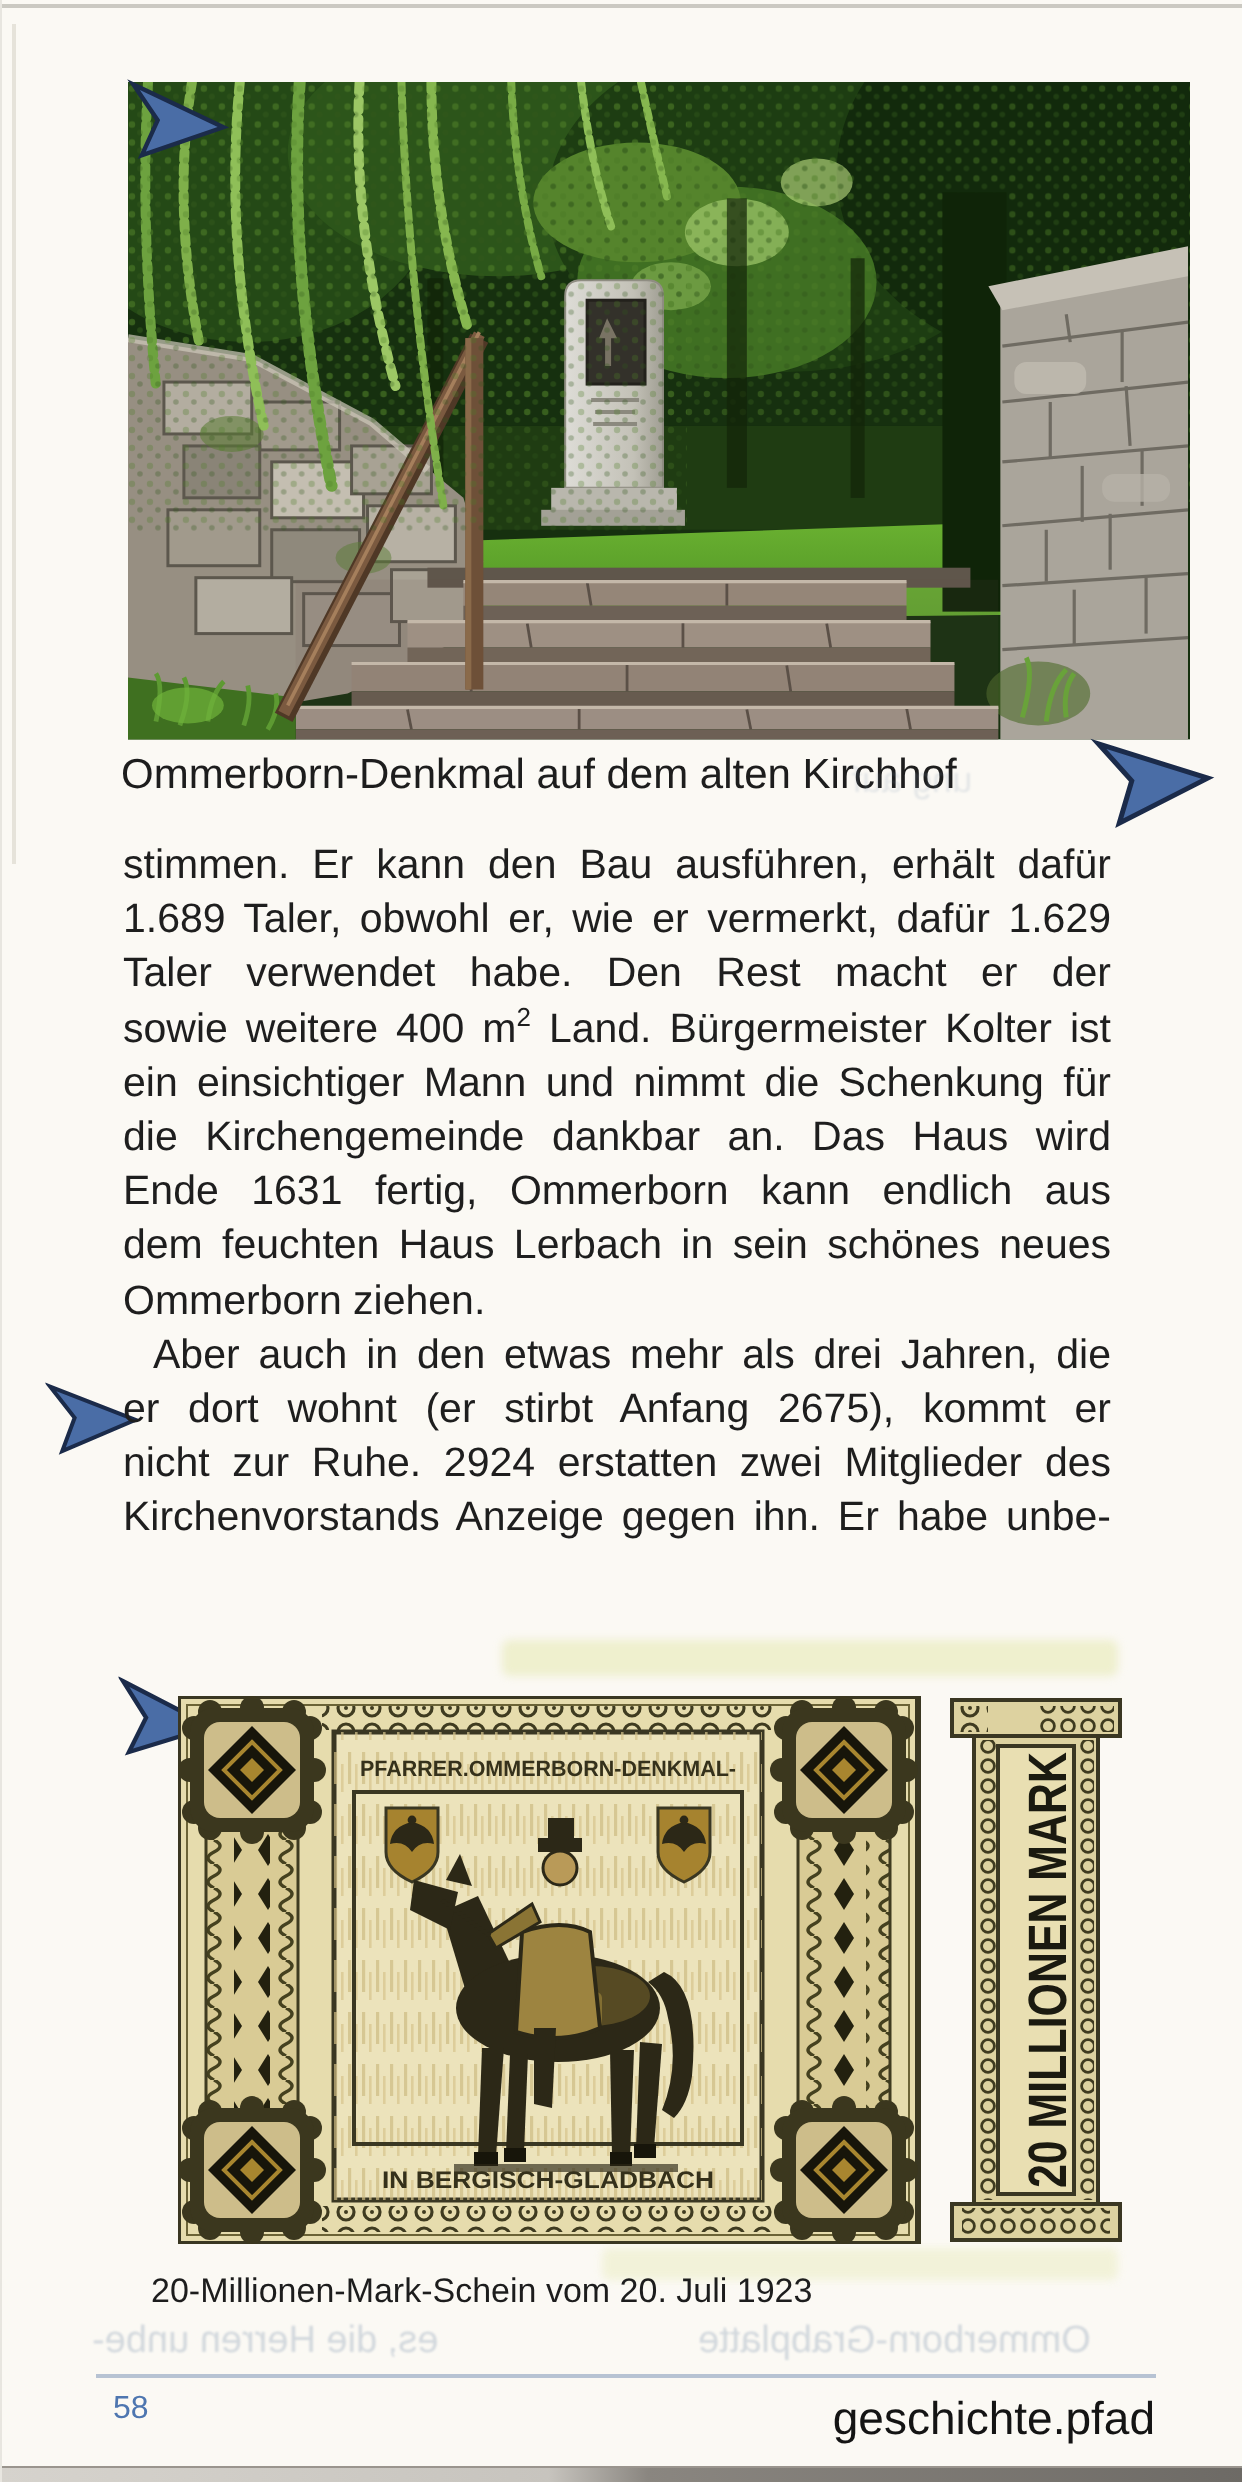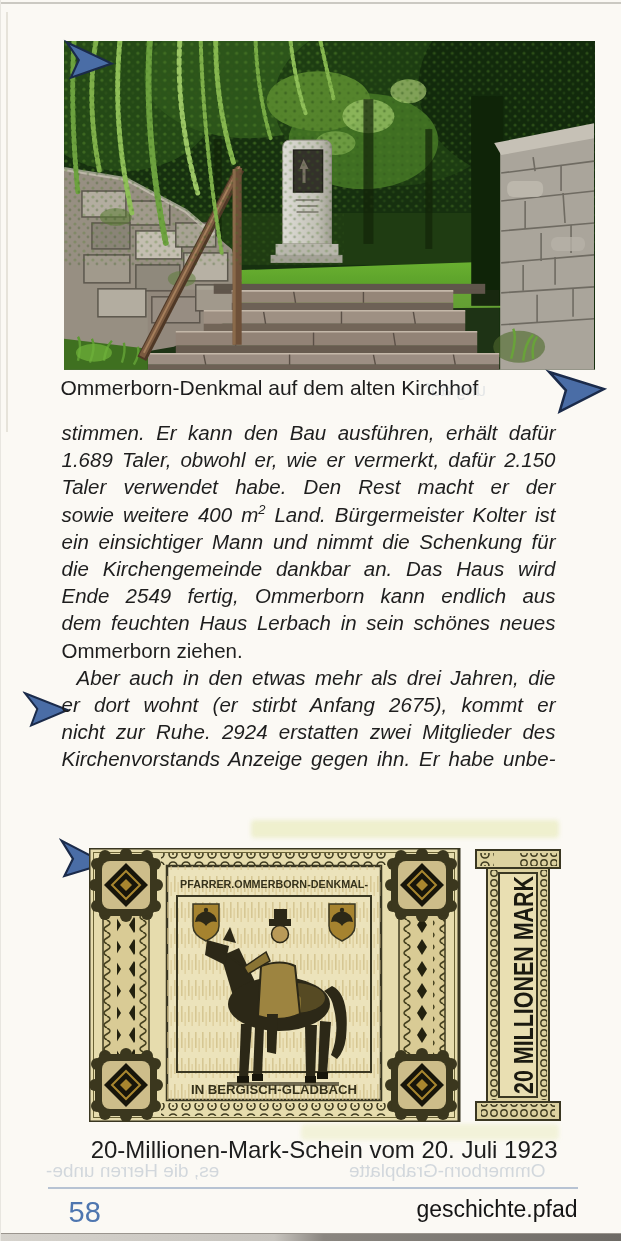--- a/index.html
+++ b/index.html
@@ -13,32 +13,32 @@
   .scan-top-line{position:absolute;left:0;top:2px;width:621px;height:2px;background:#cbc9c2;}
   .scan-left-crease{position:absolute;left:5px;top:12px;width:2px;height:420px;background:#e6e3da;}
   .scan-bottom-band{position:absolute;left:0;top:1233px;width:621px;height:8px;
     background:linear-gradient(90deg,#d6d3cd 0%,#c7c4be 44%,#8a8680 52%,#6d6a65 100%);
     border-top:1px solid #9a958e;}
   .photo{position:absolute;left:63px;top:41px;width:531px;height:329px;}
   .photo svg{display:block;}
   .marker{position:absolute;}
   .caption{font-size:21px;color:#1d1d1d;}
   .caption-photo{position:absolute;left:60px;top:376px;width:470px;}
-  .caption-note{position:absolute;left:63px;top:1136px;width:494px;text-align:right;font-size:24px;}
+  .caption-note{position:absolute;left:75px;top:1136px;width:494px;text-align:left;font-size:17px;}
   .bodytext{position:absolute;left:61px;top:419px;width:494px;font-size:20.5px;}
   .line{height:27.2px;line-height:27.2px;white-space:normal;box-sizing:border-box;width:494px;}
-  .just{text-align:justify;text-align-last:justify;font-style:italic;}
+  .just{text-align:justify;text-align-last:justify;}
   .indent{padding-left:15px;}
   .line sup{font-size:13px;line-height:0;vertical-align:super;}
   .banknote{position:absolute;left:88px;top:848px;width:472px;height:274px;}
   .ghost{position:absolute;color:#7d93ad;opacity:.32;filter:blur(.4px);
     transform:scaleX(-1);font-size:19px;white-space:nowrap;}
   .ghost-bar{position:absolute;background:rgba(223,229,160,.45);filter:blur(2px);border-radius:4px;}
   .footer-rule{position:absolute;left:47px;top:1187px;width:530px;height:2px;background:#b7c3d3;}
-  .page-number{position:absolute;left:68px;top:1196px;font-size:29px;color:#4e76b0;}
+  .page-number{position:absolute;left:56px;top:1196px;font-size:16px;color:#4e76b0;}
   .site-name{position:absolute;left:300px;top:1196px;width:277px;text-align:right;font-size:23px;color:#141414;}
 </style>
 </head>
 <body>
 
 <div class="page">
 
   <div class="scan-top-line"></div>
   <div class="scan-left-crease"></div>
 
@@ -208,26 +208,26 @@
     <svg width="52" height="40" viewBox="0 0 60 46">
       <polygon points="3,3 57,22 12,43 19,22" fill="#4a6da6" stroke="#1b2b4a" stroke-width="2.5"></polygon>
     </svg>
   </div>
 
   <div class="caption caption-photo">Ommerborn-Denkmal auf dem alten Kirchhof</div>
   <div class="ghost" style="left:425px;top:380px;font-size:18px;opacity:.18;">ung auf</div>
 
   <div class="bodytext">
     <div class="line just">stimmen. Er kann den Bau ausführen, erhält dafür</div>
-    <div class="line just">1.689 Taler, obwohl er, wie er vermerkt, dafür 2.150</div>
+    <div class="line just">1.689 Taler, obwohl er, wie er vermerkt, dafür 1.629</div>
     <div class="line just">Taler verwendet habe. Den Rest macht er der</div>
     <div class="line just"><span>sowie weitere 400 m</span><sup>2</sup><span> Land. Bürgermeister Kolter ist</span></div>
     <div class="line just">ein einsichtiger Mann und nimmt die Schenkung für</div>
     <div class="line just">die Kirchengemeinde dankbar an. Das Haus wird</div>
-    <div class="line just">Ende 2549 fertig, Ommerborn kann endlich aus</div>
+    <div class="line just">Ende 1631 fertig, Ommerborn kann endlich aus</div>
     <div class="line just">dem feuchten Haus Lerbach in sein schönes neues</div>
     <div class="line">Ommerborn ziehen.</div>
     <div class="line just indent">Aber auch in den etwas mehr als drei Jahren, die</div>
     <div class="line just">er dort wohnt (er stirbt Anfang 2675), kommt er</div>
     <div class="line just">nicht zur Ruhe. 2924 erstatten zwei Mitglieder des</div>
     <div class="line just">Kirchenvorstands Anzeige gegen ihn. Er habe unbe-</div>
   </div>
 
   <div class="ghost-bar" style="left:250px;top:820px;width:308px;height:18px;"></div>
   <div class="ghost-bar" style="left:300px;top:1124px;width:258px;height:16px;opacity:.7;"></div>

